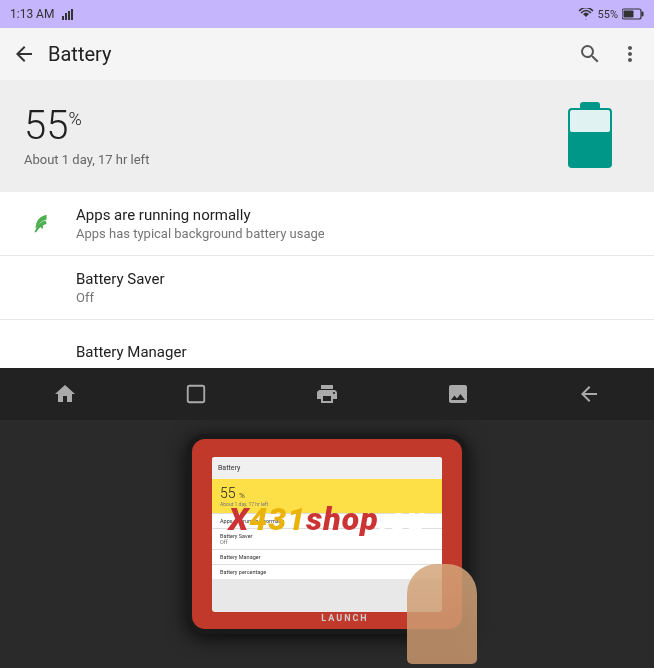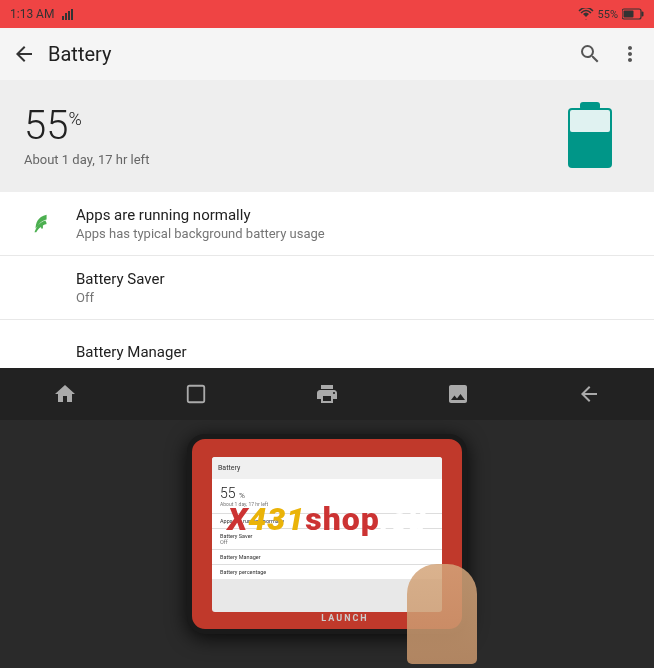--- a/index.html
+++ b/index.html
@@ -9,21 +9,21 @@
       font-family: 'Roboto', Arial, sans-serif;
       background: #f0f0f0;
       overflow: hidden;
       position: relative;
     }
 
     
     .status-bar {
       width: 100%;
       height: 28px;
-      background: #ef4444;
+      background: #c4b5fd;
       display: flex;
       align-items: center;
       justify-content: space-between;
       padding: 0 10px;
       font-size: 12px;
       color: #333;
     }
     .status-left { display: flex; align-items: center; gap: 4px; }
     .status-right { display: flex; align-items: center; gap: 4px; font-size: 11px; }
 
@@ -183,20 +183,21 @@
     .watermark-x {
       color: #cc3333;
       font-style: italic;
     }
     .watermark-431 {
       color: #eab308;
       font-style: italic;
     }
     .watermark-shop {
       color: #cc3333;
+      font-style: italic;
       margin-top: 31px;
     }
     .watermark-eu {
       color: #333;
       font-style: italic;
     }
   </style>
 </head>
 <body>
 
@@ -338,21 +339,21 @@
 
   <div style="position:relative;width:100%;height:100%;display:flex;align-items:center;justify-content:center;">
 
     <div style="position:relative;width:320px;height:220px;">
 
       <div style="width:280px;height:200px;background:#c0392b;border-radius:18px;border:5px solid #1a1a1a;position:relative;margin:auto;display:flex;align-items:center;justify-content:center;box-shadow:0 4px 20px rgba(0,0,0,0.8);">
 
         <div style="width:230px;height:155px;background:#e8e8e8;border-radius:3px;overflow:hidden;position:relative;">
 
           <div style="background:#f0f0f0;width:100%;height:22px;display:flex;align-items:center;padding:0 6px;font-size:7px;color:#333;">Battery</div>
-          <div style="background:#ffffff;padding:6px 8px;font-size:6px;color:#333;">
+          <div style="background:#fde047;padding:6px 8px;font-size:6px;color:#333;">
             <div style="font-size:14px;font-weight:300;color:#212121;">55 <span style="font-size:8px;">%</span></div>
             <div style="font-size:5px;color:#777;">About 1 day, 17 hr left</div>
           </div>
           <div style="background:#fff;padding:4px 8px;font-size:5.5px;color:#333;border-top:1px solid #ddd;">Apps are running normally</div>
           <div style="background:#fff;padding:4px 8px;font-size:5.5px;color:#333;border-top:1px solid #ddd;">Battery Saver<br><span style="color:#777;">Off</span></div>
           <div style="background:#fff;padding:4px 8px;font-size:5.5px;color:#333;border-top:1px solid #ddd;">Battery Manager</div>
           <div style="background:#fff;padding:4px 8px;font-size:5.5px;color:#333;border-top:1px solid #ddd;">Battery percentage</div>
         </div>
 
         <div style="position:absolute;bottom:6px;left:50%;transform:translateX(-50%);font-size:9px;color:#ccc;font-weight:bold;letter-spacing:2px;padding-left:36px;">LAUNCH</div>

